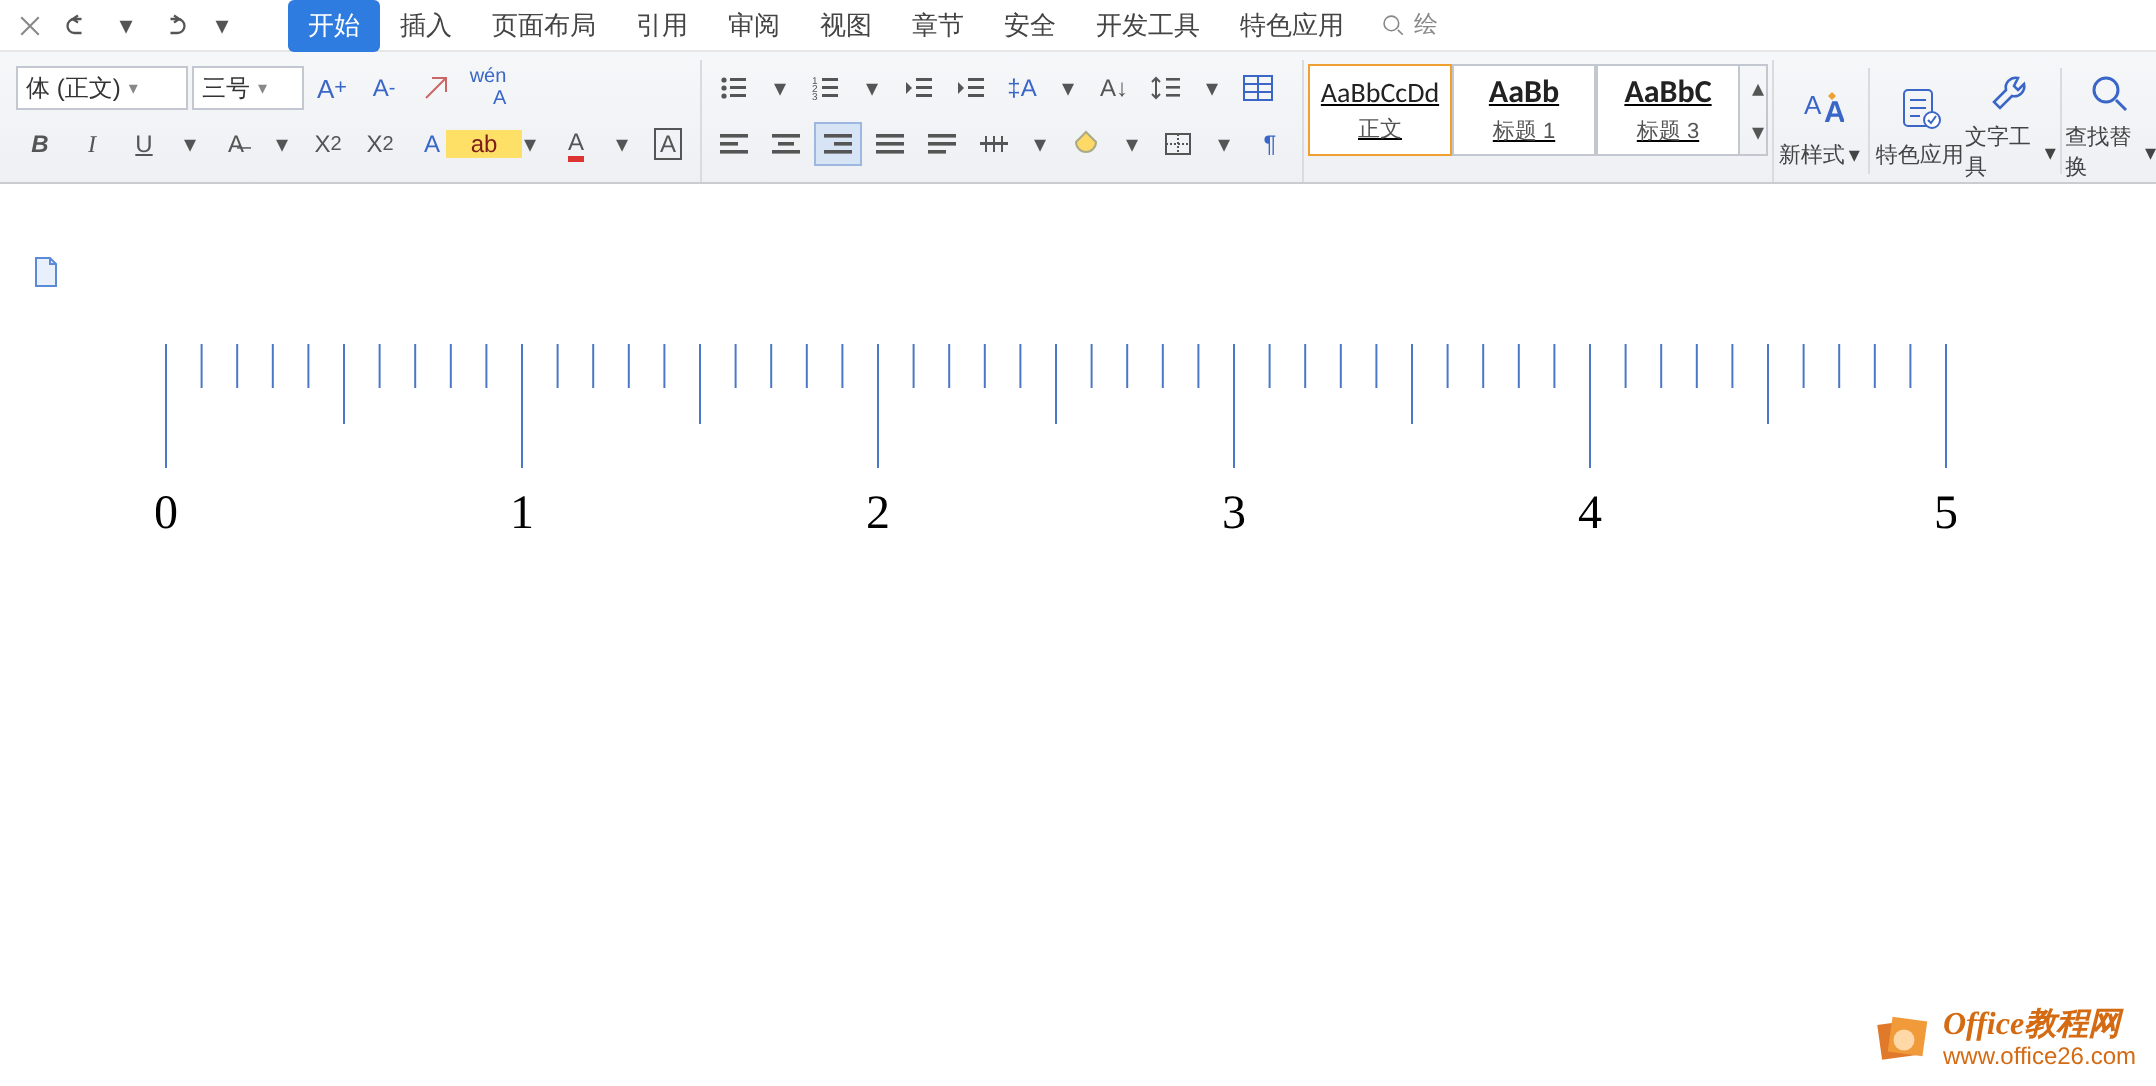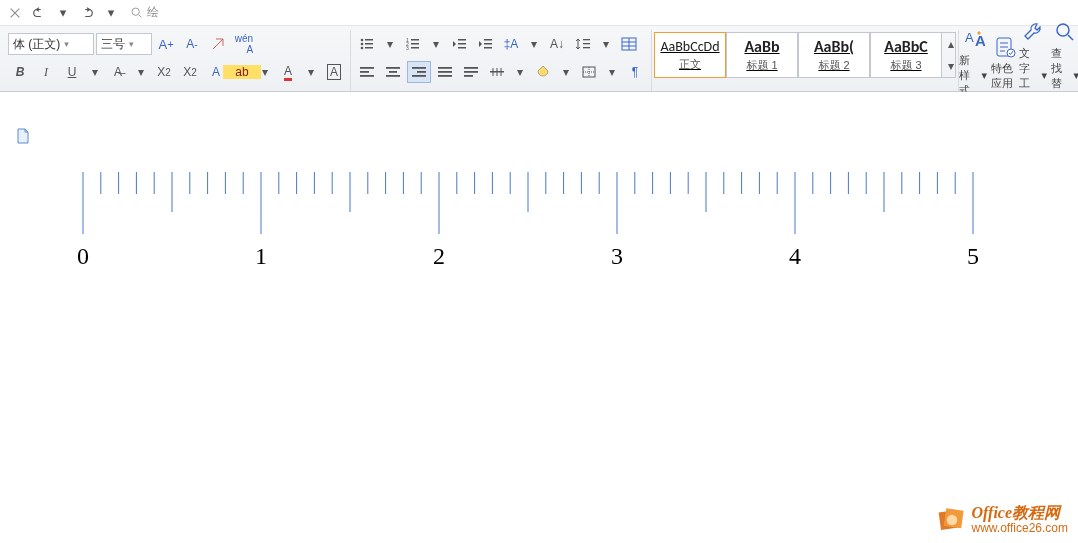--- a/index.html
+++ b/index.html
@@ -92,20 +92,32 @@
     </div>
   <div class="qa-btn sm">▾</div>
   <div class="qa-btn">
       <svg viewBox="0 0 16 16">
         <path d="M6 4h4a4 4 0 110 8H6" stroke="#555" fill="none" stroke-width="1.3"></path>
         <path d="M8 2l3 2-3 2" stroke="#555" fill="none" stroke-width="1.3"></path>
       </svg>
     </div>
   <div class="qa-btn sm">▾</div>
 
+  <div class="tabs">
+    <div class="tab active">开始</div>
+    <div class="tab">插入</div>
+    <div class="tab">页面布局</div>
+    <div class="tab">引用</div>
+    <div class="tab">审阅</div>
+    <div class="tab">视图</div>
+    <div class="tab">章节</div>
+    <div class="tab">安全</div>
+    <div class="tab">开发工具</div>
+    <div class="tab">特色应用</div>
+  </div>
   <div class="search-box">
     <svg viewBox="0 0 16 16">
         <circle cx="7" cy="7" r="4.5" stroke="#888" fill="none"></circle>
         <path d="M11 11l3 3" stroke="#888"></path>
       </svg>
     <span>绘</span>
   </div>
 </div>
 
 <div class="ribbon">
@@ -274,24 +286,20 @@
 
   <div class="group" style="padding:0">
     <div class="styles">
       <div class="style-item sel">
         <div class="style-prev">AaBbCcDd</div>
         <div class="style-name">正文</div>
       </div>
       <div class="style-item">
         <div class="style-prev bold">AaBb</div>
         <div class="style-name">标题 1</div>
-      </div>
-      <div class="style-item">
-        <div class="style-prev bold">AaBb(</div>
-        <div class="style-name">标题 2</div>
       </div>
       <div class="style-item">
         <div class="style-prev bold">AaBbC</div>
         <div class="style-name">标题 3</div>
       </div>
       <div style="display:flex;flex-direction:column;justify-content:center;border:1px solid #c3c7cf;border-left:none;width:14px">
         <div class="ibtn sm">▴</div>
         <div class="ibtn sm">▾</div>
       </div>
     </div>

